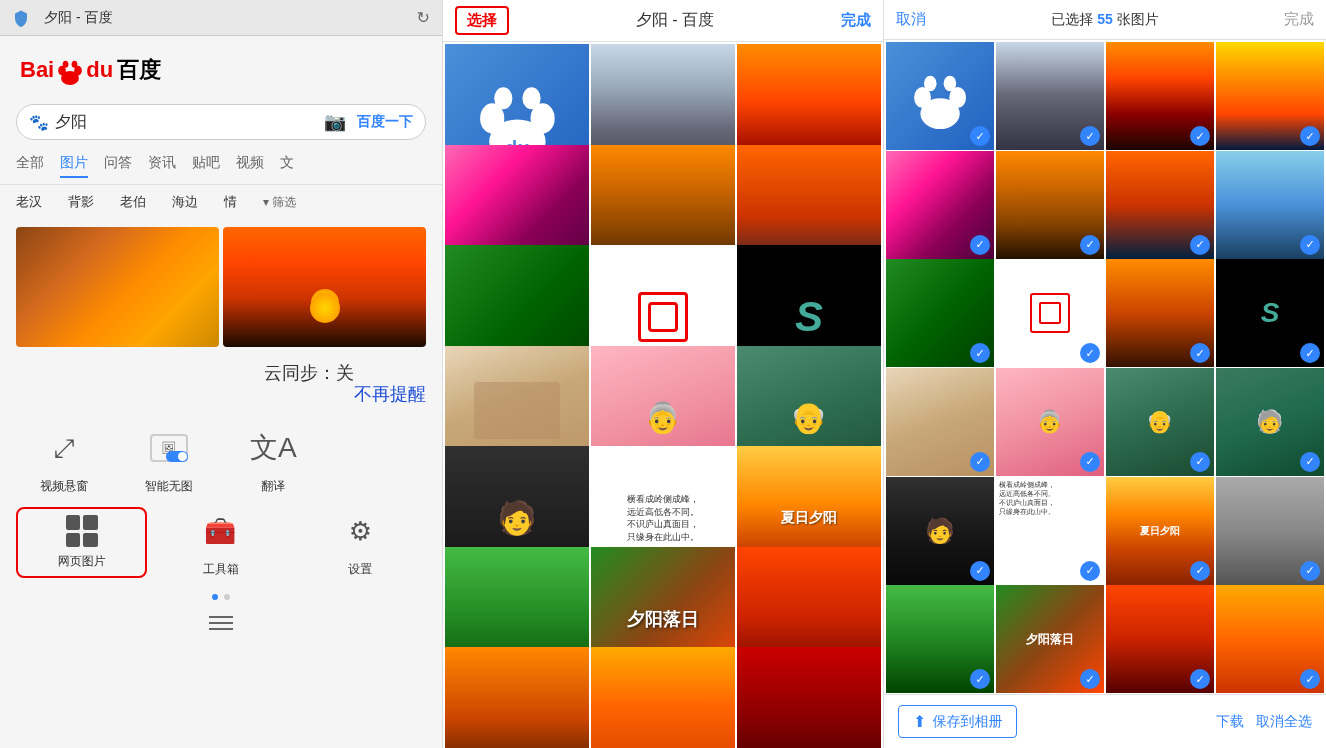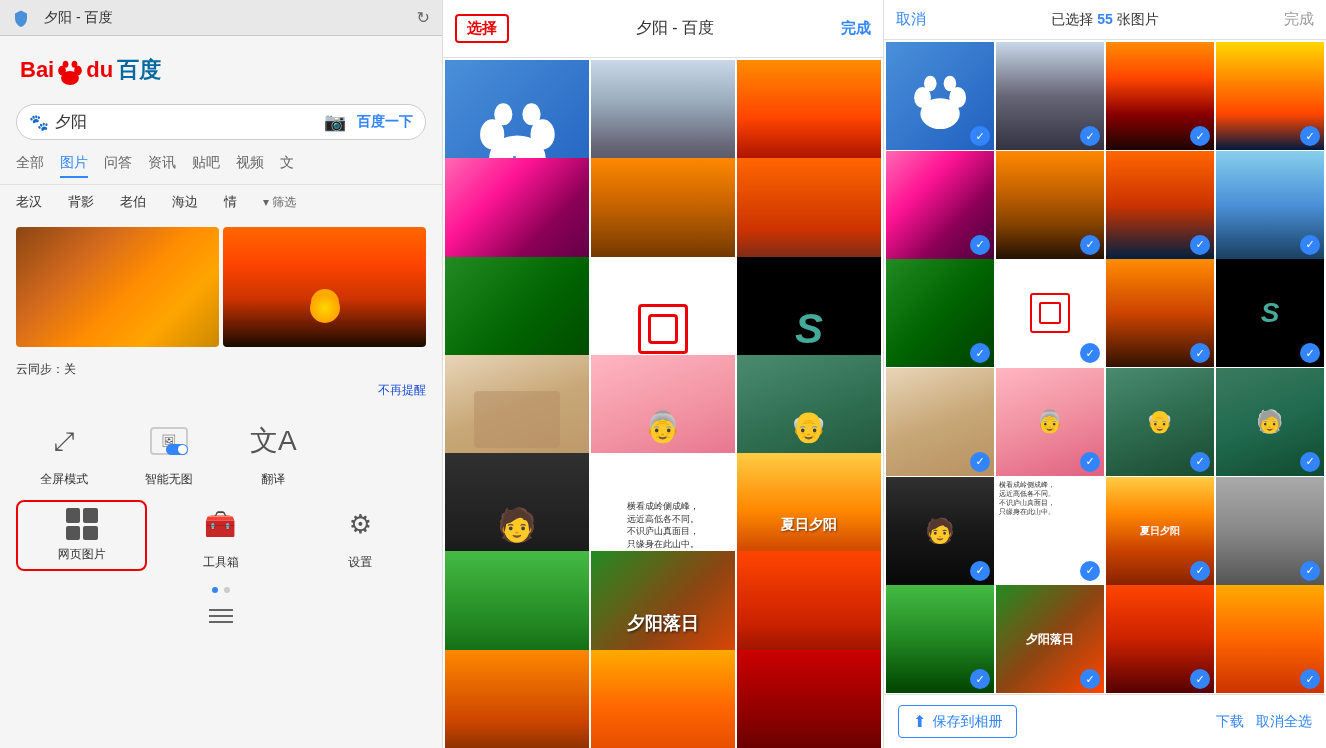--- a/index.html
+++ b/index.html
@@ -62,21 +62,21 @@
       font-family: 'Microsoft YaHei', Arial;
     }
 
     .du-text {
       color: #e00;
       font-size: 22px;
       font-weight: bold;
     }
 
     .chinese-baidu {
-      color: #0369a1;
+      color: #000000;
       font-size: 22px;
       font-weight: bold;
       margin-left: 4px;
     }
 
     .search-bar {
       margin: 8px 16px;
       display: flex;
       align-items: center;
       border: 1px solid #ccc;
@@ -186,23 +186,23 @@
       left: 50%;
       transform: translateX(-50%);
       width: 30px;
       height: 30px;
       background: radial-gradient(circle, #FFD700, #FF8C00);
       border-radius: 50%;
     }
 
     .sync-bar {
       display: flex;
-      justify-content: space-between;
+      justify-content: flex-end;
       padding: 6px 16px;
-      font-size: 12px;
+      font-size: 18px;
       color: #666;
     }
 
     .sync-off {
       color: #333;
     }
 
     .no-remind {
       color: #1d4ed8;
       cursor: pointer;
@@ -383,21 +383,21 @@
       background: white;
       display: flex;
       flex-direction: column;
       border-right: 1px solid #ddd;
       flex-shrink: 0;
     }
 
     .mid-top-bar {
       display: flex;
       align-items: center;
-      padding: 14px 12px;
+      padding: 6px 12px;
       border-bottom: 1px solid #e0e0e0;
     }
 
     .select-btn {
       color: #e00;
       font-size: 15px;
       font-weight: bold;
       border: 2px solid #e00;
       padding: 3px 10px;
       border-radius: 4px;
@@ -664,21 +664,21 @@
     <span class="no-remind">不再提醒</span>
   </div>
 
   <div class="tools-grid">
 
 
     <div class="tool-item">
       <div class="tool-icon-wrap">
         <span class="tool-fullscreen" style="font-size:26px;color:#555;">⤢</span>
       </div>
-      <span class="tool-label">全屏模式</span>
+      <span class="tool-label">视频悬窗</span>
     </div>
 
     <div class="tool-item">
       <div class="tool-icon-wrap" style="position:relative;">
         <div class="tool-smart">
           <span style="font-size:12px;color:#555;">🖼</span>
           <div class="smart-toggle"></div>
         </div>
       </div>
       <span class="tool-label">智能无图</span>

